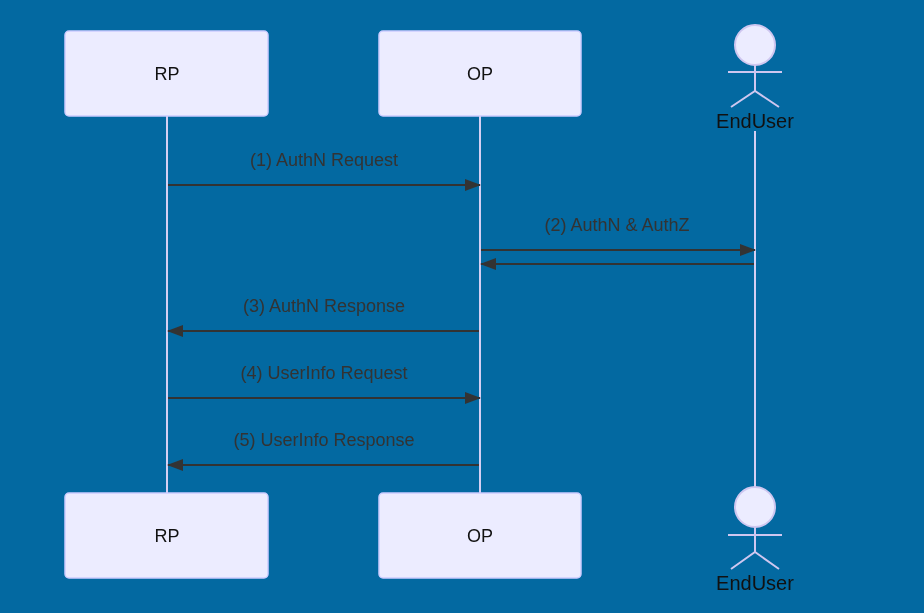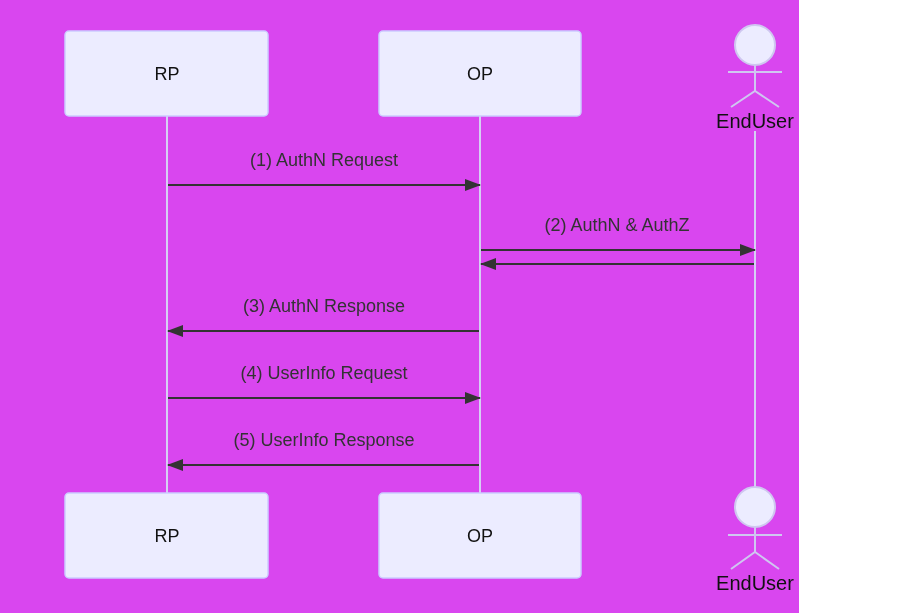--- a/index.html
+++ b/index.html
@@ -1,16 +1,16 @@
 <!DOCTYPE html>
 <html><head>
 <meta charset="utf-8">
 <style>
   html, body { margin: 0; padding: 0; background: #ffffff; }
-  .stage { position: relative; width: 799px; height: 613px; background: #d946ef; overflow: hidden; text-align: right; }
+  .stage { position: relative; width: 924px; height: 613px; background: #0369a1; overflow: hidden; text-align: right; }
   svg { display: block; }
   .participant-box { fill: #ECECFF; stroke: #CCCCFF; stroke-width: 1.5; }
   .participant-label {
     font-family: "Liberation Sans", sans-serif; font-size: 18px;
     fill: #111111; text-anchor: middle;
   }
   .lifeline { stroke: #D5CFF3; stroke-width: 2; }
   .actor-stroke { stroke: #CFC7F0; stroke-width: 2; fill: none; }
   .actor-head { fill: #ECECFF; stroke: #CFC7F0; stroke-width: 2; }
   .actor-label {

